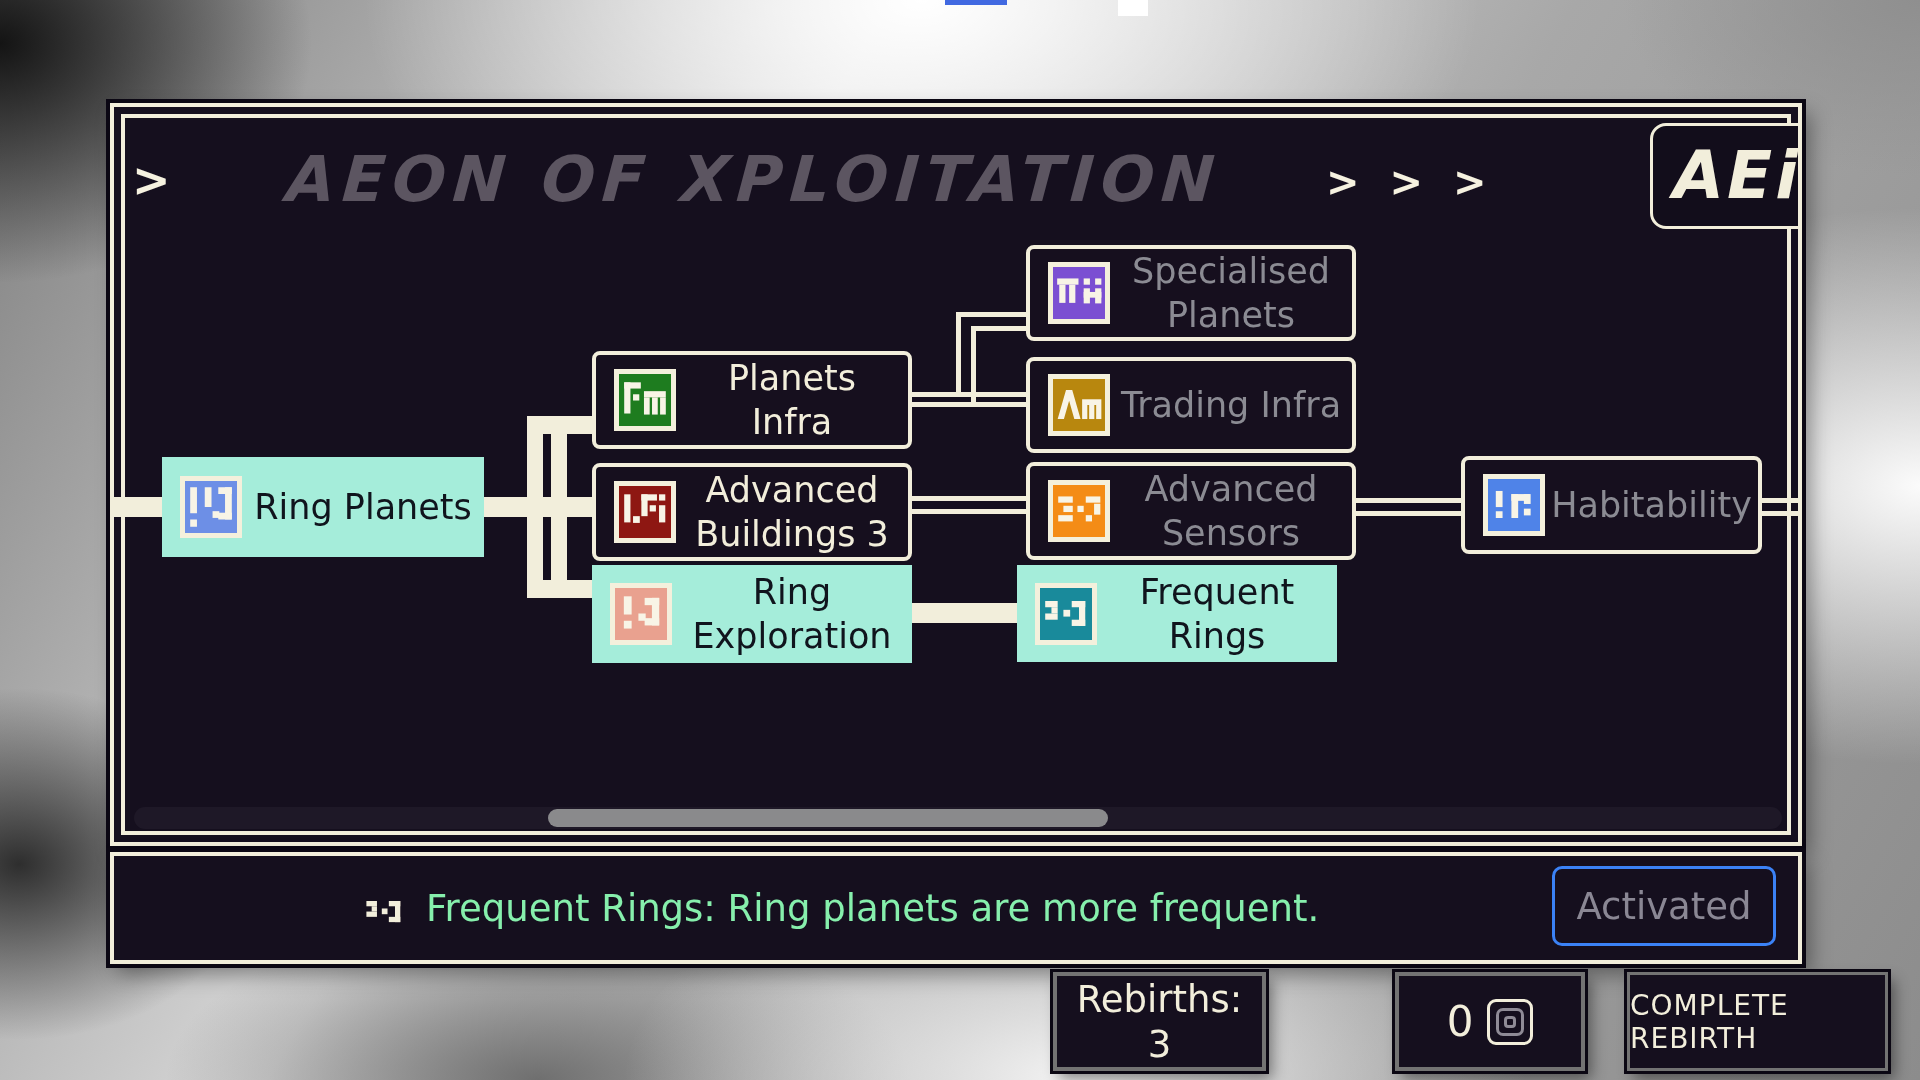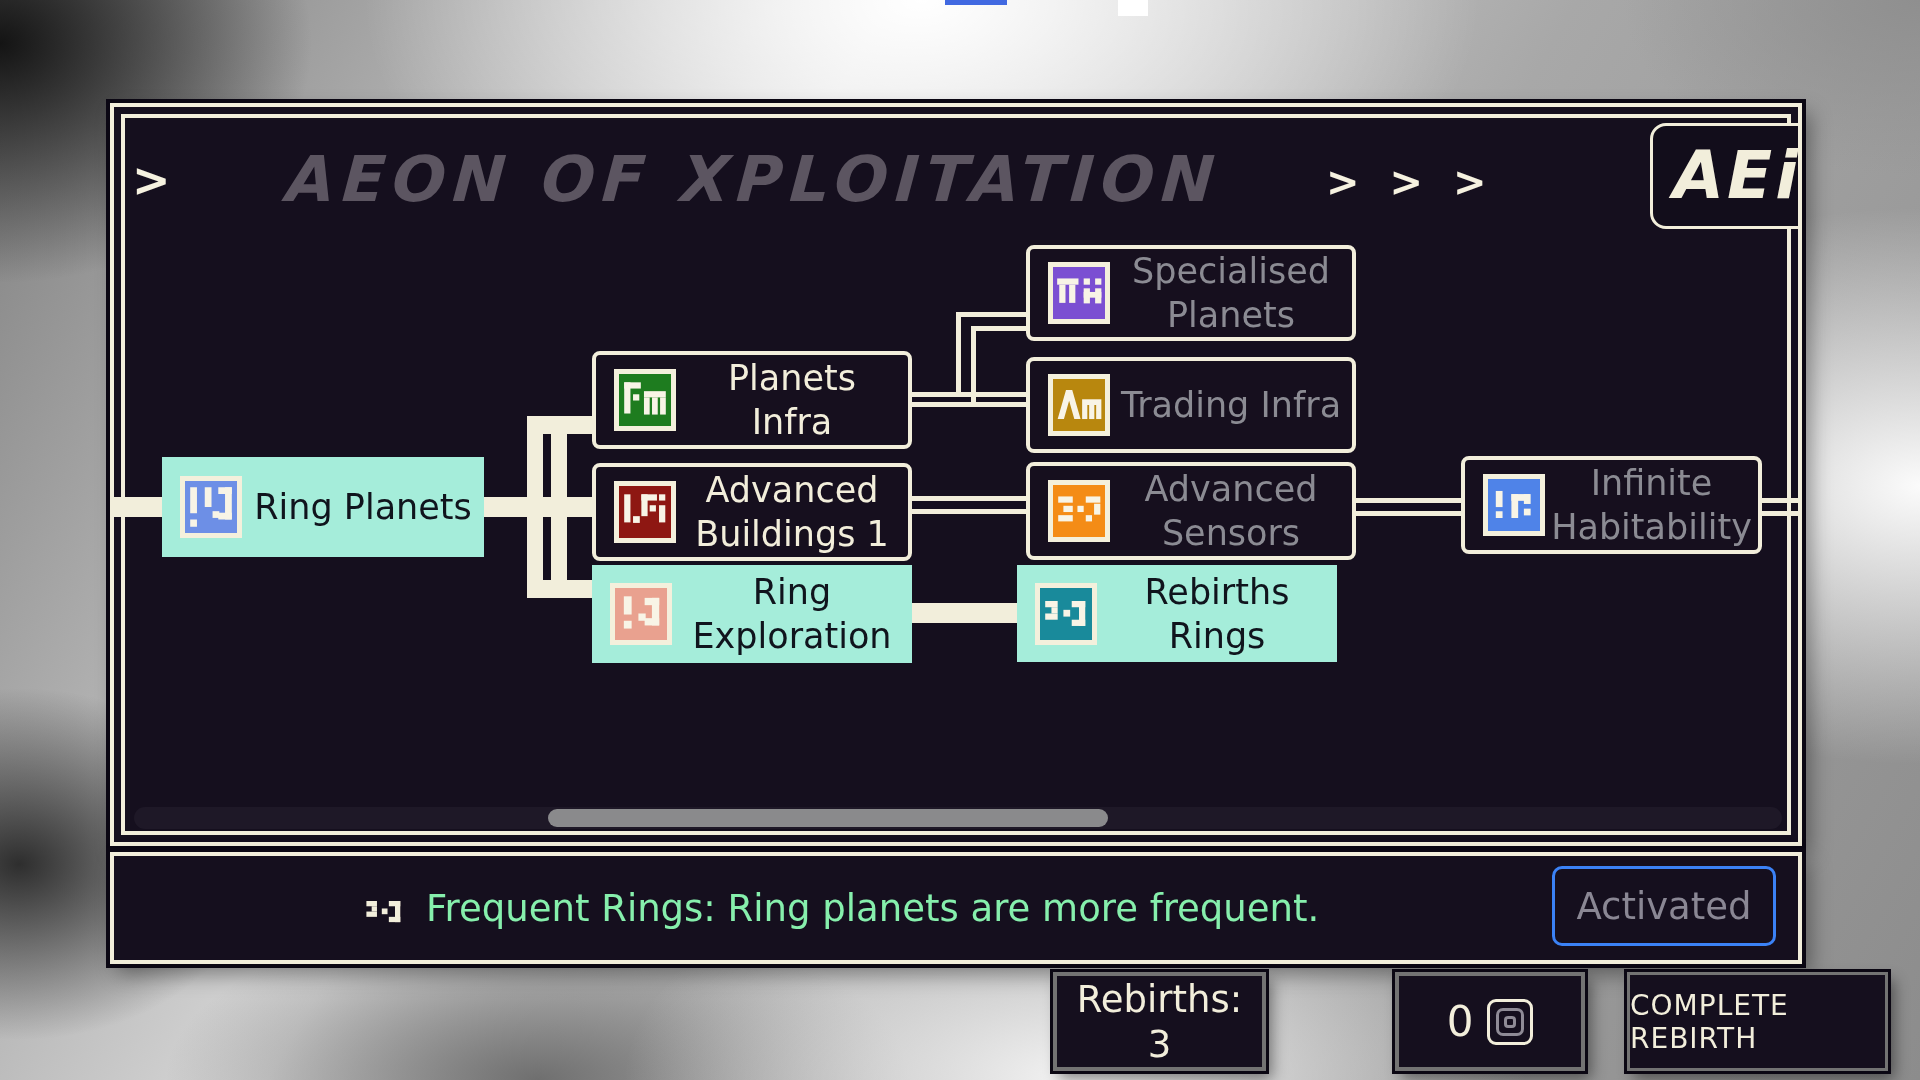--- a/index.html
+++ b/index.html
@@ -150,21 +150,21 @@
           <rect x="2.7" y="5.8" width="1.3" height="1.3" fill="#f8f4e6"></rect>
           <rect x="4.3" y="1.6" width="3" height="1.2" fill="#f8f4e6"></rect>
           <rect x="4.3" y="1.6" width="1.2" height="4.2" fill="#f8f4e6"></rect>
           <rect x="5.9" y="3.7" width="1.2" height="1.2" fill="#f8f4e6"></rect>
           <rect x="7.7" y="1.6" width="1.2" height="1.2" fill="#f8f4e6"></rect>
           <rect x="7.7" y="3.7" width="1.2" height="3.3" fill="#f8f4e6"></rect>
         </svg>
       </span>
     <span class="node-label">
         <span>Advanced</span>
-        <span>Buildings 1</span>
+        <span>Buildings 3</span>
       </span>
   </div>
   <div class="node activated" style="left:478px;top:458px;width:320px;height:98px">
     <span class="icon-box" style="background: rgb(233, 161, 143);">
         <svg viewBox="0 0 10 10" preserveAspectRatio="none">
           <rect x="1.7" y="1.6" width="1.5" height="3.5" fill="#f8f4e6"></rect>
           <rect x="1.7" y="6.3" width="1.5" height="1.5" fill="#f8f4e6"></rect>
           <rect x="4.5" y="4.9" width="1.4" height="1.4" fill="#f8f4e6"></rect>
           <rect x="5.7" y="1.9" width="2.8" height="1.4" fill="#f8f4e6"></rect>
           <rect x="7.1" y="1.9" width="1.4" height="5.3" fill="#f8f4e6"></rect>
@@ -232,37 +232,36 @@
           <rect x="1" y="2.5" width="2.4" height="1.2" fill="#f8f4e6"></rect>
           <rect x="2.2" y="3.7" width="1.2" height="1.2" fill="#f8f4e6"></rect>
           <rect x="1" y="4.9" width="2.4" height="1.2" fill="#f8f4e6"></rect>
           <rect x="4.5" y="4.2" width="1.3" height="1.3" fill="#f8f4e6"></rect>
           <rect x="6.1" y="2.5" width="2.6" height="1.2" fill="#f8f4e6"></rect>
           <rect x="7.5" y="2.5" width="1.2" height="4.8" fill="#f8f4e6"></rect>
           <rect x="6.1" y="6.1" width="2.6" height="1.2" fill="#f8f4e6"></rect>
         </svg>
       </span>
     <span class="node-label">
-        <span>Rebirths</span>
+        <span>Frequent</span>
         <span>Rings</span>
       </span>
   </div>
   <div class="node locked" style="left:1347px;top:349px;width:301px;height:98px">
     <span class="icon-box" style="background: rgb(79, 131, 232);">
         <svg viewBox="0 0 10 10" preserveAspectRatio="none">
           <rect x="1.5" y="2.3" width="1.3" height="3.1" fill="#f8f4e6"></rect>
           <rect x="1.5" y="6.2" width="1.3" height="1.3" fill="#f8f4e6"></rect>
           <rect x="4.5" y="2.9" width="1.3" height="4.6" fill="#f8f4e6"></rect>
           <rect x="4.5" y="2.9" width="3.5" height="1.3" fill="#f8f4e6"></rect>
           <rect x="6.9" y="2.9" width="1.3" height="1.9" fill="#f8f4e6"></rect>
           <rect x="6.9" y="5.7" width="1.3" height="1.3" fill="#f8f4e6"></rect>
         </svg>
       </span>
     <span class="node-label">
-        <span>Infinite</span>
         <span>Habitability</span>
       </span>
   </div>
 
   <div id="scroll-track"></div>
   <div id="scroll-thumb"></div>
 </div>
 
 <div class="panel" id="info-panel">
   <div id="info-icon">

